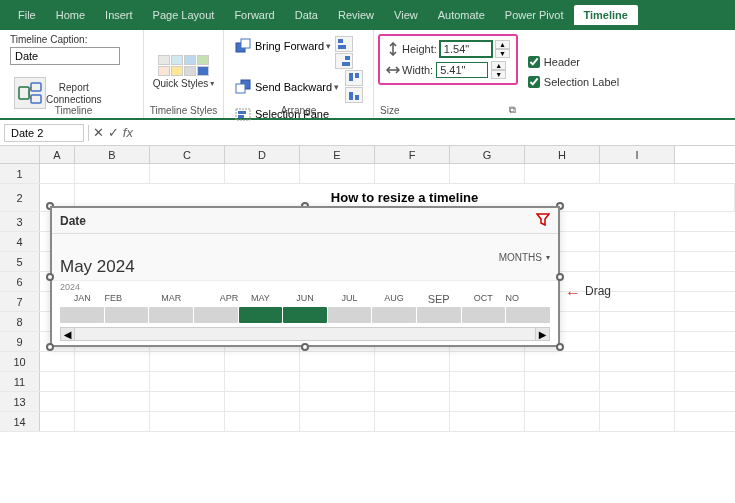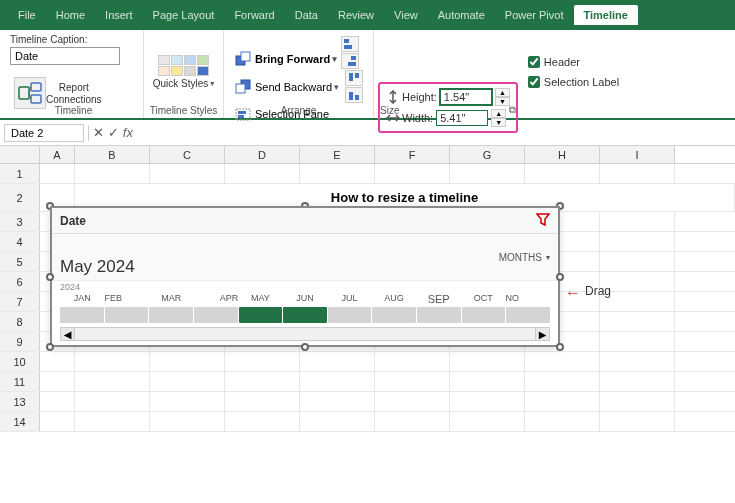--- a/index.html
+++ b/index.html
@@ -123,21 +123,21 @@
           <span style="font-size:8px; color:#555;">▾</span>
         </div>
       </div>
     </div>
     <div class="group-label">Timeline Styles</div>
   </div>
 
   <div class="group-wrapper" style="min-width:150px;">
     <div class="group-content" style="flex-direction:column; gap:1px; padding-top:2px;">
 
-      <div style="display:flex; align-items:flex-end; gap:0;font-weight:bold;">
+      <div style="display:flex; align-items:flex-start; gap:0;">
         <div class="arrange-item" style="flex:1;">
           <div class="arr-icon">
             <svg width="16" height="16" viewBox="0 0 16 16">
               <rect x="1" y="5" width="9" height="9" fill="#4472c4" stroke="#2a52a0" stroke-width="1"></rect>
               <rect x="6" y="1" width="9" height="9" fill="#fff" stroke="#4472c4" stroke-width="1"></rect>
             </svg>
           </div>
           <span>Bring Forward</span>
           <span class="drop-arrow">▾</span>
         </div>
@@ -191,21 +191,21 @@
             <rect x="3" y="5" width="8" height="3" fill="#4472c4"></rect>
             <rect x="3" y="9" width="6" height="3" fill="#4472c4"></rect>
           </svg>
         </div>
         <span>Selection Pane</span>
       </div>
     </div>
     <div class="group-label">Arrange</div>
   </div>
 
-  <div class="group-wrapper" style="min-width:140px; border: none; padding:4px;margin-top:48px;">
+  <div class="group-wrapper" style="min-width:140px; border: none; padding:4px;">
     <div class="group-content" style="flex-direction:column; gap:2px;">
       <div class="size-section">
 
         <div class="size-field">
           <div class="size-field-label">
             <svg width="14" height="14" viewBox="0 0 14 14">
                 <line x1="7" y1="1" x2="7" y2="13" stroke="#555" stroke-width="1.5"></line>
                 <polyline points="4,4 7,1 10,4" fill="none" stroke="#555" stroke-width="1.5"></polyline>
                 <polyline points="4,10 7,13 10,10" fill="none" stroke="#555" stroke-width="1.5"></polyline>
               </svg>

